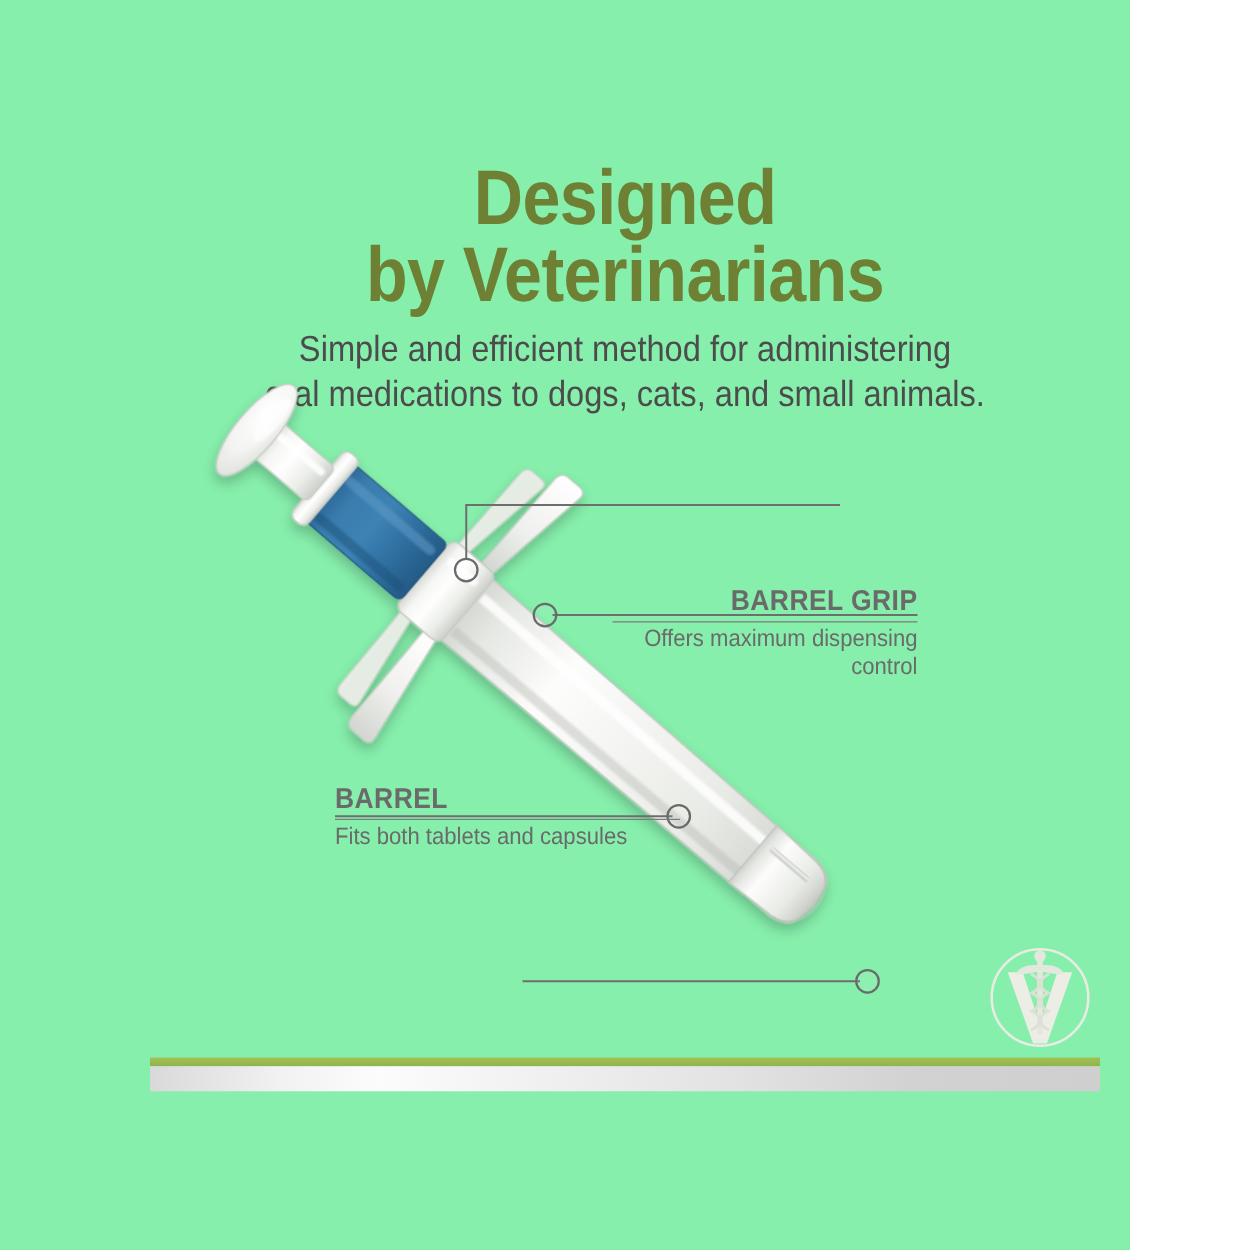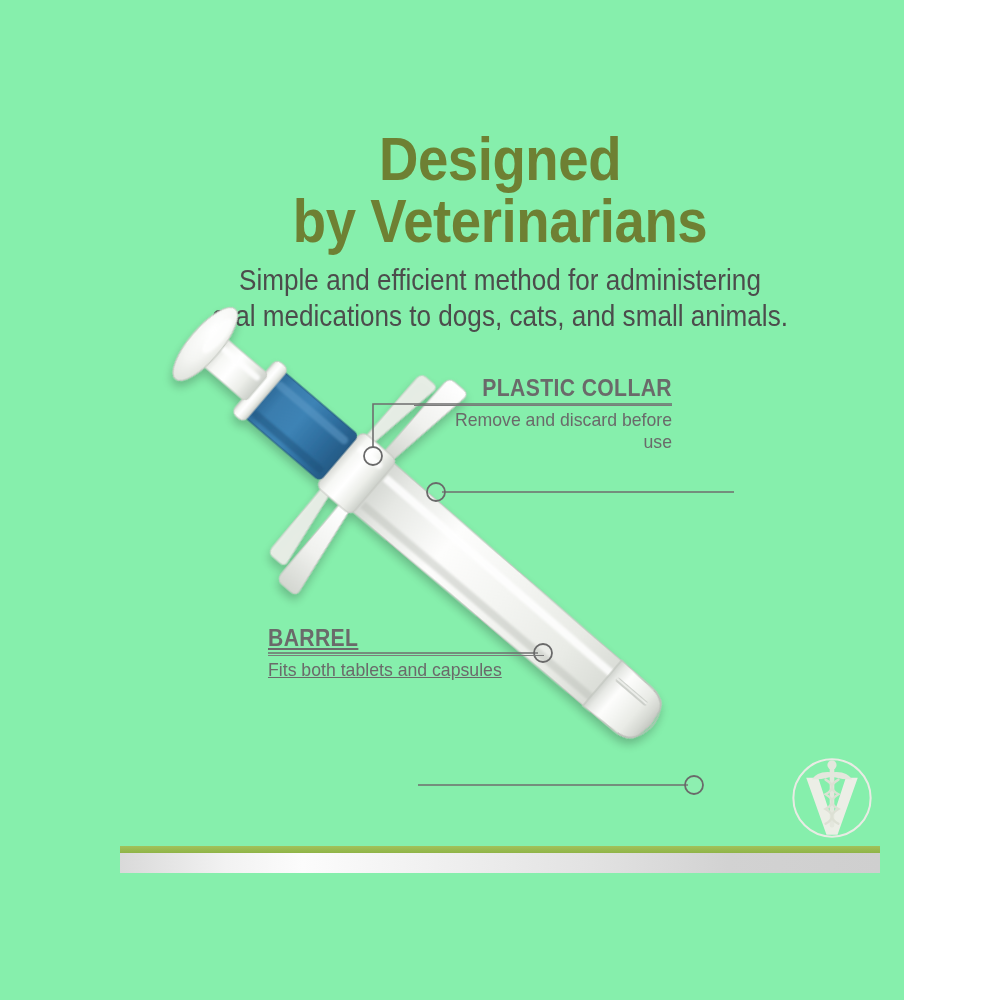--- a/index.html
+++ b/index.html
@@ -73,21 +73,21 @@
     font-family: "Liberation Sans Narrow", "Liberation Sans", sans-serif;
     font-size: 19px;
     line-height: 22px;
     color: #6A6A6A;
     transform: scaleX(0.93);
     display: block;
   }
   .callout.right { text-align: right; }
   .callout.right .co-title { transform-origin: right top; }
   .callout.right .co-desc  { transform-origin: right top; }
-  .callout.left  { text-align: left; text-decoration: underline; }
+  .callout.left  { text-align: left; }
   .callout.left .co-title { transform-origin: left top; }
   .callout.left .co-desc  { transform-origin: left top; }
 
   #co-collar   { left: 414px; top: 376px; width: 258px; }
   #co-grip     { left: 490px; top: 468px; width: 244px; }
   #co-barrel   { left: 268px; top: 626px; width: 276px; }
   #co-griptip  { left: 418px; top: 758px; width: 272px; }
 
   
   #leaders {
@@ -278,26 +278,26 @@
       <path d="M 418,785 L 688,785"></path>
     </g>
     <g fill="#ffffff" fill-opacity="0.06" stroke="#6A6A6A" stroke-width="1.8">
       <circle cx="373" cy="456" r="9"></circle>
       <circle cx="436" cy="492" r="9"></circle>
       <circle cx="543" cy="653" r="9"></circle>
       <circle cx="694" cy="785" r="9"></circle>
     </g>
   </svg>
 
-  <div class="callout right" id="co-collar">
-    <span class="co-title">PLASTIC COLLAR</span>
+
+  <div class="callout right" id="co-grip">
+    <span class="co-title">BARREL GRIP</span>
     <div class="co-rule"></div>
-    <span class="co-desc">Remove and discard before use</span>
+    <span class="co-desc">Offers maximum dispensing control</span>
   </div>
-
 
   <div class="callout left" id="co-barrel">
     <span class="co-title">BARREL</span>
     <div class="co-rule"></div>
     <span class="co-desc">Fits both tablets and capsules</span>
   </div>
 
 
   <svg id="logo" viewBox="0 0 100 100">
     <g stroke="#e9ebe4" fill="none" stroke-width="2.2">

